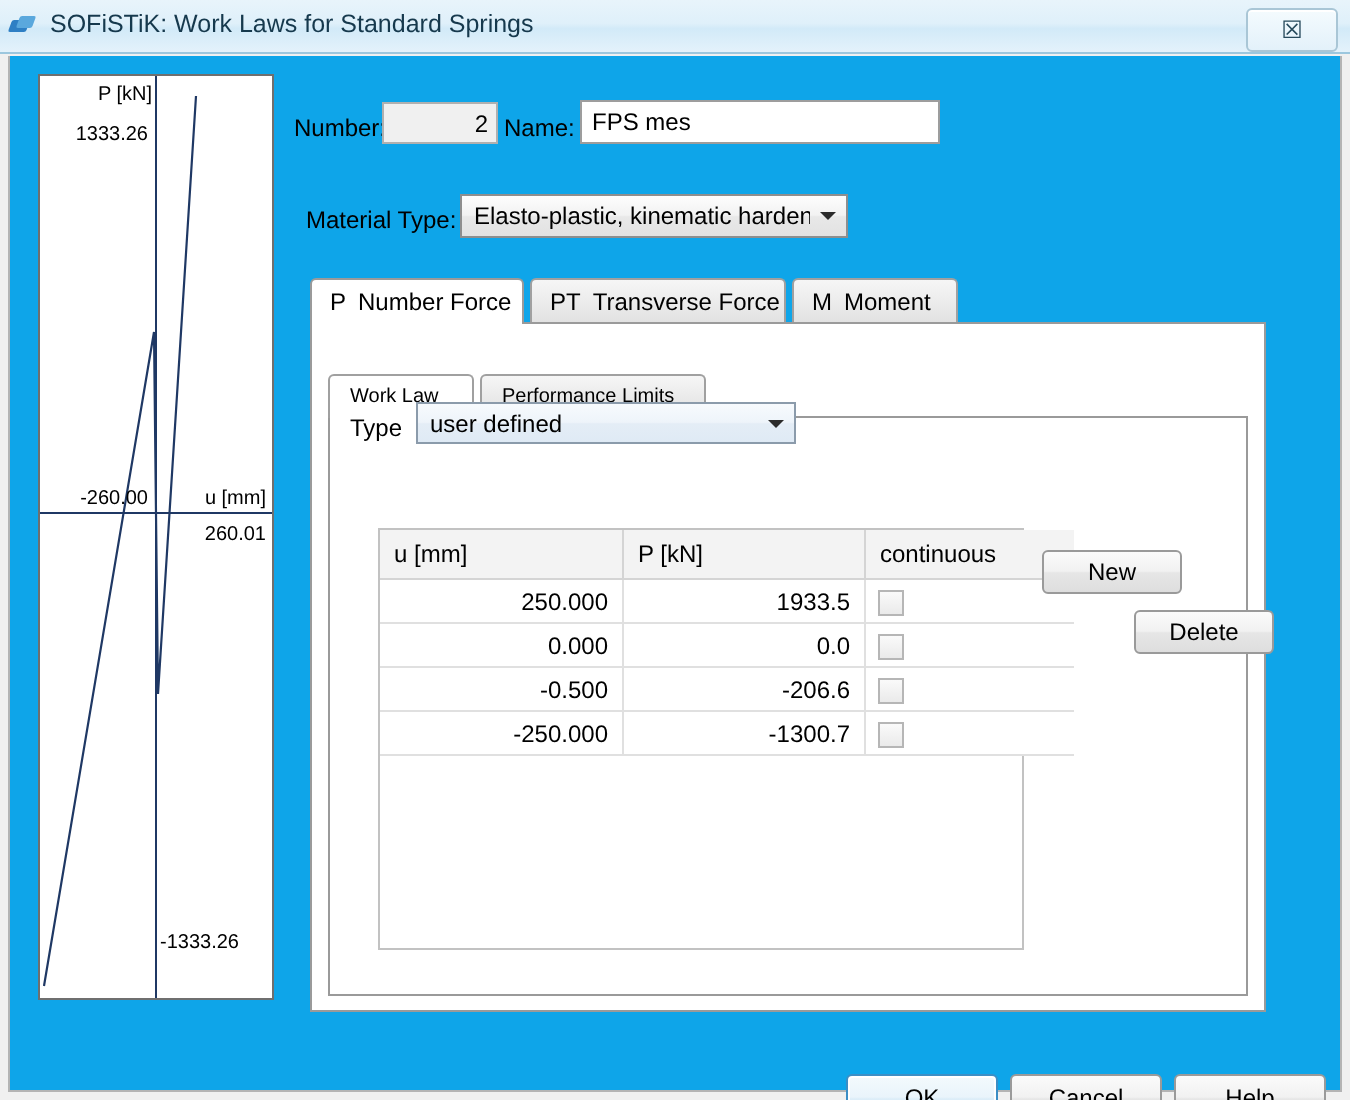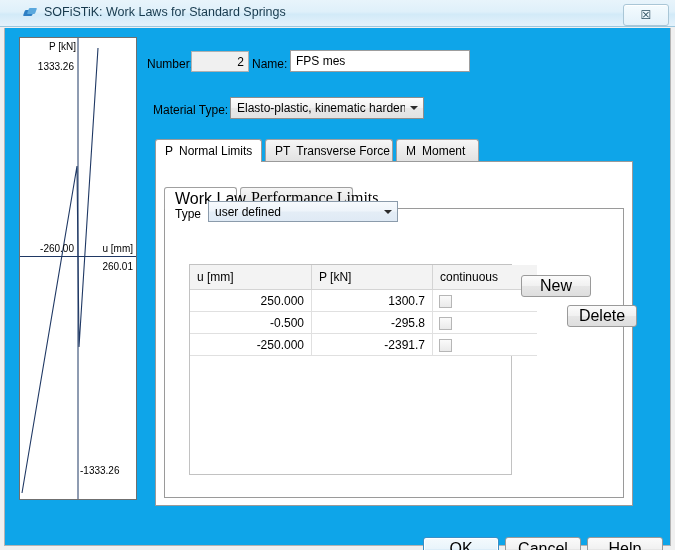--- a/index.html
+++ b/index.html
@@ -24,21 +24,21 @@
   .titlebar {
     position: absolute;
     left: 0; top: 0;
     width: 675px; height: 27px;
     background: linear-gradient(to bottom, #e8f4fb 0%, #dff0fa 45%, #d2eaf8 55%, #e4f2fb 100%);
     border-bottom: 1px solid #9cc7de;
     box-sizing: border-box;
   }
   .title-left {
     position: absolute;
-    left: 24px; top: 5px;
+    left: 5px; top: 5px;
     display: flex; align-items: center;
     gap: 7px;
   }
   .app-icon {
     width: 13px; height: 13px;
     position: relative;
   }
   .app-icon .d1 {
     position: absolute; left: 0; top: 4px;
     width: 9px; height: 6px;
@@ -219,31 +219,31 @@
   }
   .tab-inner {
     position: absolute;
     top: 0; height: 21px;
     box-sizing: border-box;
     border: 1px solid #a0a0a0;
     border-bottom: none;
     border-radius: 3px 3px 0 0;
     display: flex; align-items: center;
     padding: 0 10px;
-    font-size: 16px;
+    font-size: 10px;
     white-space: nowrap;
     background: linear-gradient(to bottom, #f6f6f6, #e0e0e0);
   }
   .tab-inner.active {
     background: #ffffff;
     height: 22px;
     z-index: 5;
   }
   .tab-worklaw { left: 0;  width: 73px; }
-  .tab-perf    { left: 76px; width: 113px; font-family: Liberation Serif, serif; }
+  .tab-perf    { left: 76px; width: 113px; }
 
   .tabpage-inner {
     position: absolute;
     left: 159px; top: 180px;
     width: 460px; height: 290px;
     background: #ffffff;
     border: 1px solid #9a9a9a;
     box-sizing: border-box;
     z-index: 3;
   }
@@ -304,21 +304,21 @@
   .col-p  { width: 112px; }
   .col-c  { width: 96px; }
 
   
   .btn {
     box-sizing: border-box;
     border: 1px solid #9a9a9a;
     border-radius: 3px;
     background: linear-gradient(to bottom, #fbfbfb 0%, #f1f1f1 48%, #e6e6e6 52%, #dedede 100%);
     display: flex; align-items: center; justify-content: center;
-    font-size: 16px;
+    font-size: 12px;
     color: #000;
   }
   .btn-new    { position: absolute; left: 516px; top: 247px; width: 70px; height: 22px; z-index: 6; }
   .btn-delete { position: absolute; left: 516px; top: 277px; width: 70px; height: 22px; z-index: 6; margin-left: 46px; }
 
   
   .btn-ok {
     position: absolute; left: 418px; top: 509px;
     width: 76px; height: 24px;
     border: 1px solid #3c8ec5;
@@ -375,21 +375,21 @@
     <div class="combo combo-mat">
       <span class="combo-text">Elasto-plastic, kinematic hardening</span>
       <span class="arrow">
           <i></i>
         </span>
     </div>
 
     <div class="tabstrip-outer">
       <div class="tab tab-normal active">
         <span class="pfx">P</span>
-        <span>Normal Limits</span>
+        <span>Number Force</span>
       </div>
       <div class="tab tab-transverse">
         <span class="pfx">PT</span>
         <span>Transverse Force</span>
       </div>
       <div class="tab tab-moment">
         <span class="pfx">M</span>
         <span>Moment</span>
       </div>
     </div>
@@ -418,31 +418,36 @@
         <thead>
           <tr>
             <th class="col-u">u [mm]</th>
             <th class="col-p">P  [kN]</th>
             <th class="col-c cb-head">continuous</th>
           </tr>
         </thead>
         <tbody>
           <tr>
             <td>250.000</td>
-            <td>1300.7</td>
+            <td>1933.5</td>
+            <td class="cb-cell"><span class="cbox"></span></td>
+          </tr>
+          <tr>
+            <td>0.000</td>
+            <td>0.0</td>
             <td class="cb-cell"><span class="cbox"></span></td>
           </tr>
           <tr>
             <td>-0.500</td>
-            <td>-295.8</td>
+            <td>-206.6</td>
             <td class="cb-cell"><span class="cbox"></span></td>
           </tr>
           <tr>
             <td>-250.000</td>
-            <td>-2391.7</td>
+            <td>-1300.7</td>
             <td class="cb-cell"><span class="cbox"></span></td>
           </tr>
         </tbody>
       </table>
     </div>
 
     <div class="btn btn-new">New</div>
     <div class="btn btn-delete">Delete</div>
 
     <div class="btn btn-ok">OK</div>

